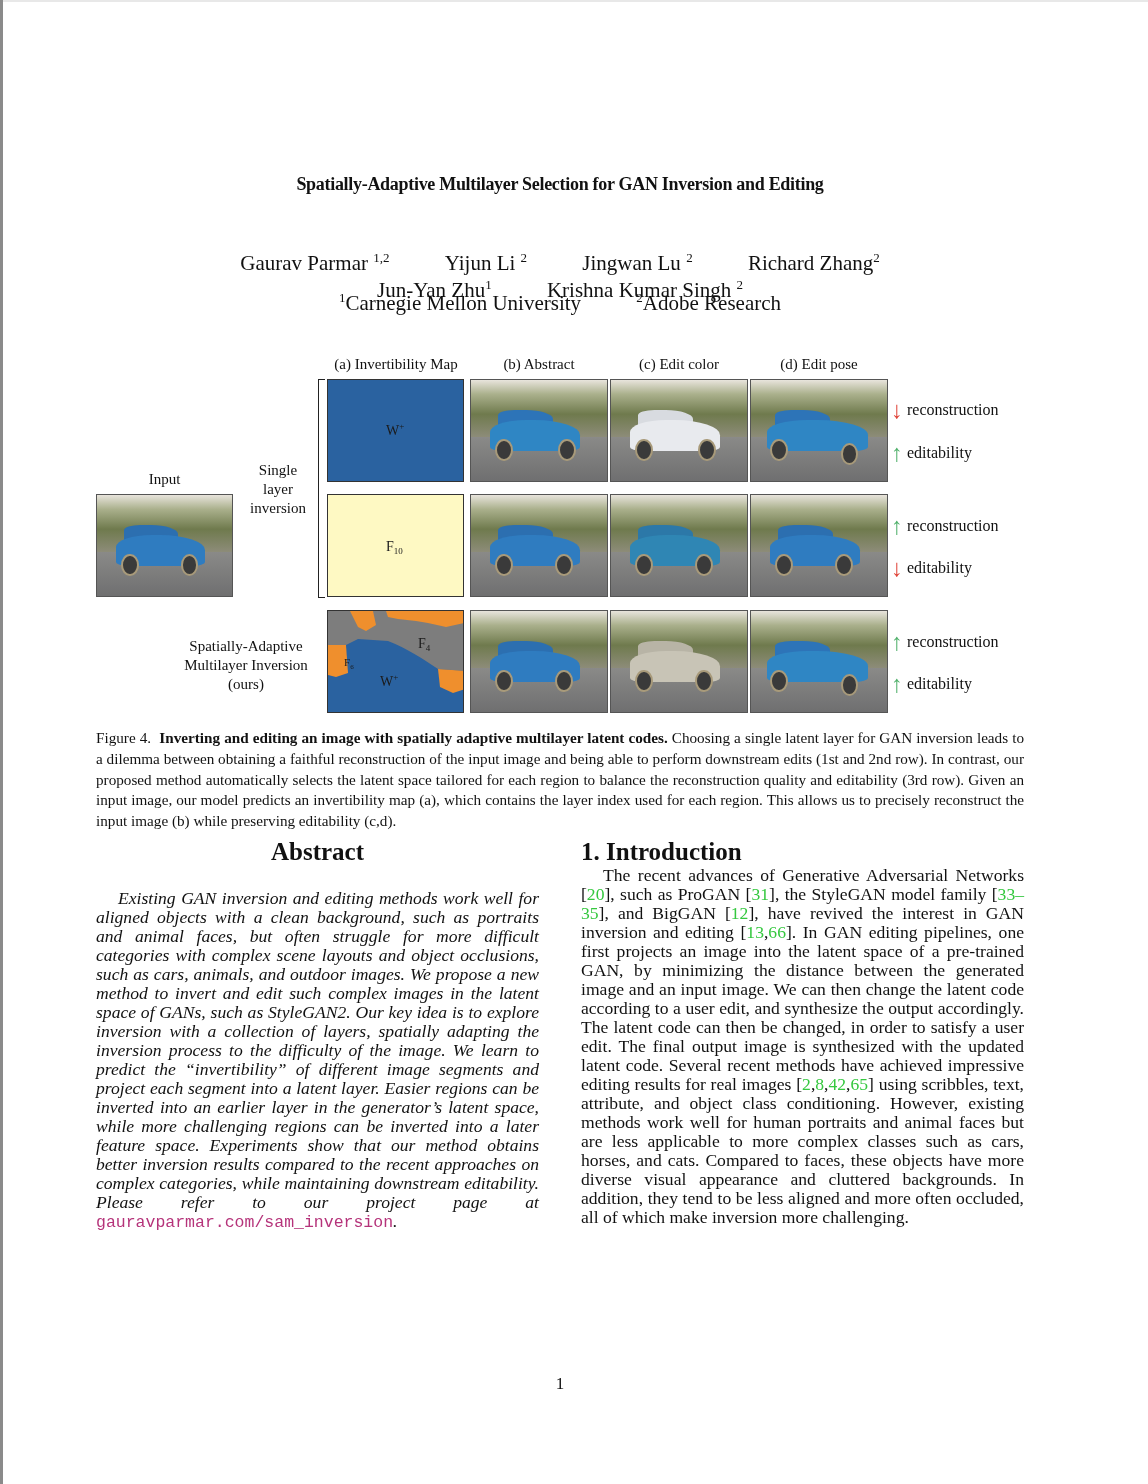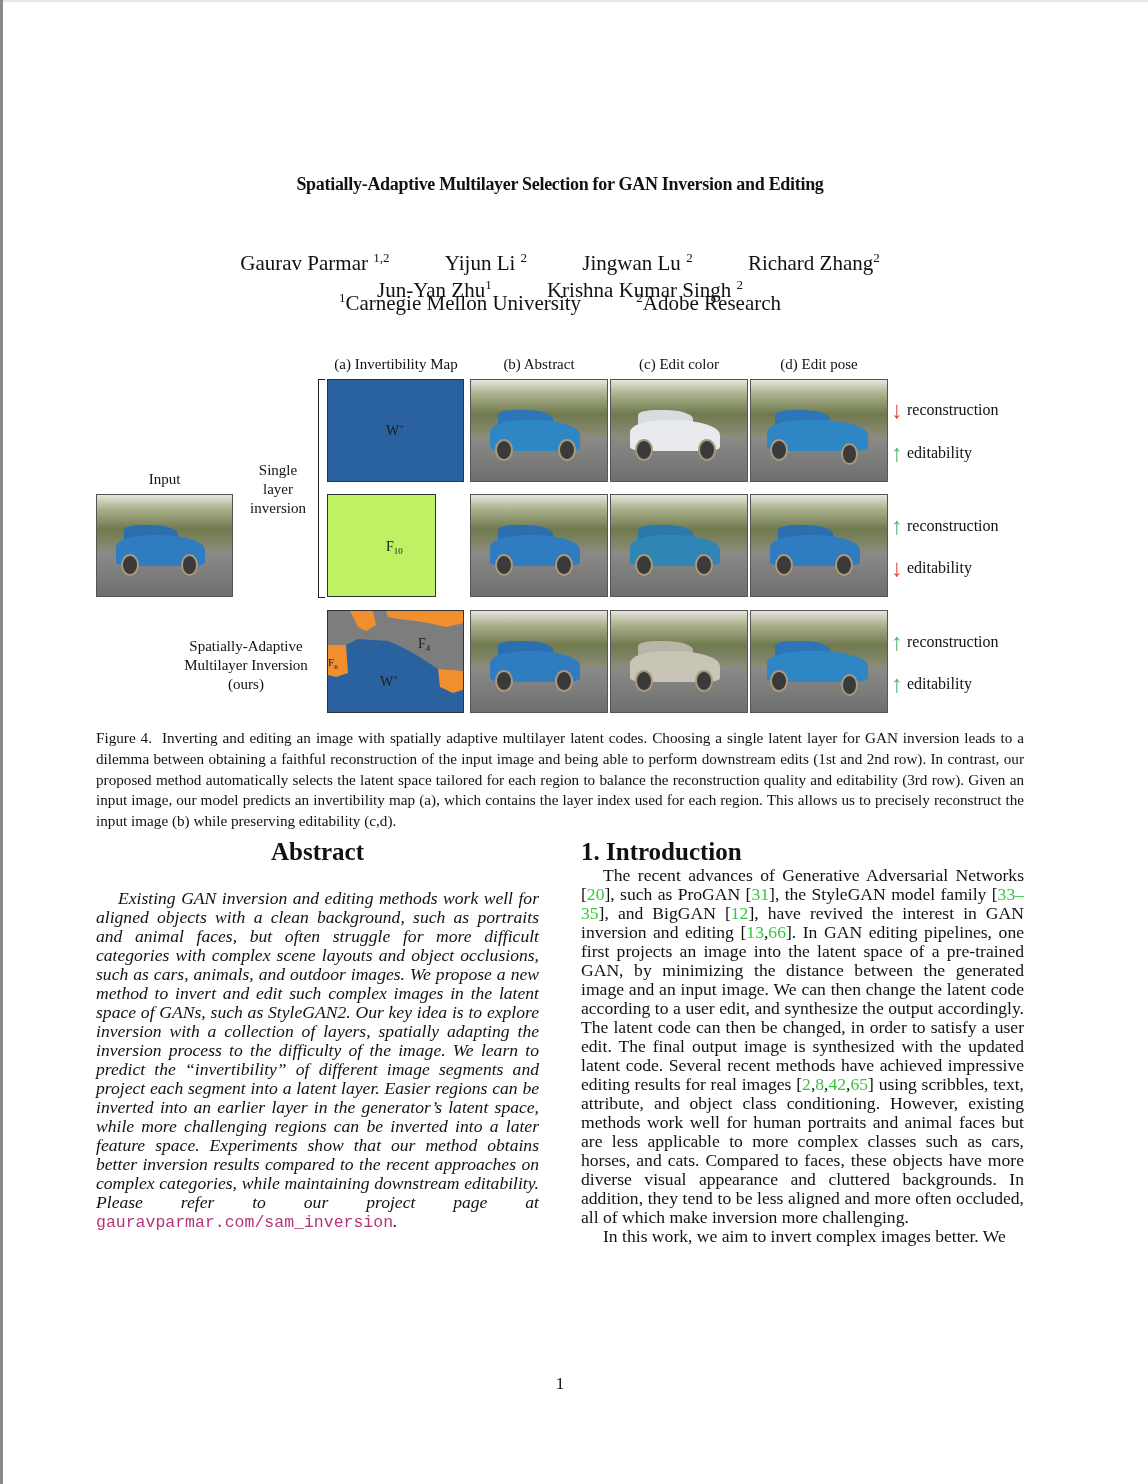--- a/index.html
+++ b/index.html
@@ -37,21 +37,21 @@
   .arrow { position: absolute; font-size: 24px; font-weight: bold; line-height: 24px; }
   .arrow.up { color: #4fb06a; }
   .arrow.down { color: #e0453a; }
   .tradeoff { position: absolute; font-size: 16px; }
   .bracket { position: absolute; left: 318px; top: 379px; width: 6px; height: 217px; border-left: 1px solid #222; border-top: 1px solid #222; border-bottom: 1px solid #222; }
 
   .caption {
     position: absolute; left: 96px; top: 728px; width: 928px;
     font-size: 15.2px; line-height: 20.8px; text-align: justify;
   }
-  .caption b { font-weight: normal; }
+  .caption b { font-weight: bold; }
   .sec-head { position: absolute; font-weight: bold; font-size: 25px; }
   .col {
     position: absolute; font-size: 17.6px; line-height: 19px; text-align: justify; text-align-last: justify;
   }
   .col.abstract { left: 96px; top: 889px; width: 443px; font-style: italic; }
   .col.intro { left: 581px; top: 866px; width: 443px; }
   .col p { margin: 0; text-indent: 22px; }
   .col .last { text-align-last: left; }
   .link { font-family: "Liberation Mono", monospace; font-style: normal; color: #b5337a; font-size: 16.5px; }
   .cite { color: #35c83f; }
@@ -105,32 +105,32 @@
 
   <div class="abs row-label" style="left:176px;top:637px;width:140px;">
     <div>Spatially-Adaptive</div>
     <div>Multilayer Inversion</div>
     <div>(ours)</div>
   </div>
 
   <div class="map" style="left:327px;top:379px;width:137px;height:103px;background:#2a62a0;">
     <span class="lbl" style="left:58px;top:43px;"><span>W</span><sup style="font-size:9px;vertical-align:6px;">+</sup></span>
   </div>
-  <div class="map" style="left:327px;top:494px;width:109px;height:103px;background:#bef264;padding-left:25px;">
+  <div class="map" style="left:327px;top:494px;width:137px;height:103px;background:#fef9c3;padding-left:25px;">
     <span class="lbl" style="left:58px;top:44px;"><span>F</span><sub>10</sub></span>
   </div>
   <div class="map" style="left:327px;top:610px;width:137px;height:103px;background:#2a62a0;overflow:hidden;">
     <svg width="137" height="103" style="position:absolute;left:0;top:0;">
       <path d="M0 0 H137 V60 L110 58 C95 48 80 38 60 30 L30 28 L18 34 L0 34 Z" fill="#7d7d7d"></path>
       <path d="M22 0 H45 L48 14 L38 20 L30 16 L26 8 Z M58 0 H136 V12 L118 16 L100 12 L88 10 L70 8 L60 6 Z" fill="#ef8f2d"></path>
       <path d="M110 58 L137 60 V78 L125 82 L112 76 Z" fill="#ef8f2d"></path>
       <path d="M0 34 L18 34 L20 62 L8 66 L0 64 Z" fill="#ef8f2d"></path>
     </svg>
     <span class="lbl" style="left:90px;top:25px;"><span>F</span><sub>4</sub></span>
-    <span class="lbl" style="left:0;top:45px;font-size:11px;"><span>F</span><sub style="font-size:7px;">6</sub></span>
+    <span class="lbl" style="left:16px;top:45px;font-size:11px;"><span>F</span><sub style="font-size:7px;">6</sub></span>
     <span class="lbl" style="left:52px;top:63px;"><span>W</span><sup style="font-size:9px;vertical-align:6px;">+</sup></span>
   </div>
 
   <div class="photo" style="left:470px;top:379px;width:138px;height:103px;">
     <div class="sky"></div>
       <div class="road"></div>
       <div class="car-top" style="background:#2d74b8;"></div>
       <div class="car-body" style="background:#2f86c4;"></div>
       <div class="wheel" style="left:18%;"></div>
       <div class="wheel" style="left:64%;"></div>
@@ -225,16 +225,15 @@
 </div>
 
 <div class="sec-head" style="left:96px;top:838px;width:443px;text-align:center;">Abstract</div>
 <div class="col abstract">
   <p class="last"><span>Existing GAN inversion and editing methods work well for aligned objects with a clean background, such as portraits and animal faces, but often struggle for more difficult categories with complex scene layouts and object occlusions, such as cars, animals, and outdoor images. We propose a new method to invert and edit such complex images in the latent space of GANs, such as StyleGAN2. Our key idea is to explore inversion with a collection of layers, spatially adapting the inversion process to the difficulty of the image. We learn to predict the “invertibility” of different image segments and project each segment into a latent layer. Easier regions can be inverted into an earlier layer in the generator’s latent space, while more challenging regions can be inverted into a later feature space. Experiments show that our method obtains better inversion results compared to the recent approaches on complex categories, while maintaining downstream editability. Please refer to our project page at</span> <span class="link">gauravparmar.com/sam_inversion</span><span>.</span></p>
 </div>
 
 <div class="sec-head" style="left:581px;top:838px;">1. Introduction</div>
 <div class="col intro">
   <p class="last" id="intro-p1"><span>The recent advances of Generative Adversarial Networks [</span><span class="cite" style="color: rgb(53, 200, 63);">20</span><span>], such as ProGAN [</span><span class="cite" style="color: rgb(53, 200, 63);">31</span><span>], the StyleGAN model family [</span><span class="cite" style="color: rgb(53, 200, 63);">33–35</span><span>], and BigGAN [</span><span class="cite" style="color: rgb(53, 200, 63);">12</span><span>], have revived the interest in GAN inversion and editing [</span><span class="cite" style="color: rgb(53, 200, 63);">13</span><span>,</span><span class="cite" style="color: rgb(53, 200, 63);">66</span><span>]. In GAN editing pipelines, one first projects an image into the latent space of a pre-trained GAN, by minimizing the distance between the generated image and an input image. We can then change the latent code according to a user edit, and synthesize the output accordingly. The latent code can then be changed, in order to satisfy a user edit. The final output image is synthesized with the updated latent code. Several recent methods have achieved impressive editing results for real images [</span><span class="cite" style="color: rgb(53, 200, 63);">2</span><span>,</span><span class="cite" style="color: rgb(53, 200, 63);">8</span><span>,</span><span class="cite" style="color: rgb(53, 200, 63);">42</span><span>,</span><span class="cite" style="color: rgb(53, 200, 63);">65</span><span>] using scribbles, text, attribute, and object class conditioning. However, existing methods work well for human portraits and animal faces but are less applicable to more complex classes such as cars, horses, and cats. Compared to faces, these objects have more diverse visual appearance and cluttered backgrounds. In addition, they tend to be less aligned and more often occluded, all of which make inversion more challenging.</span></p>
-  <p class="last">In this work, we aim to invert complex images better. We</p>
 </div>
 
 <div class="pagenum">1</div>
 
 </body></html>

